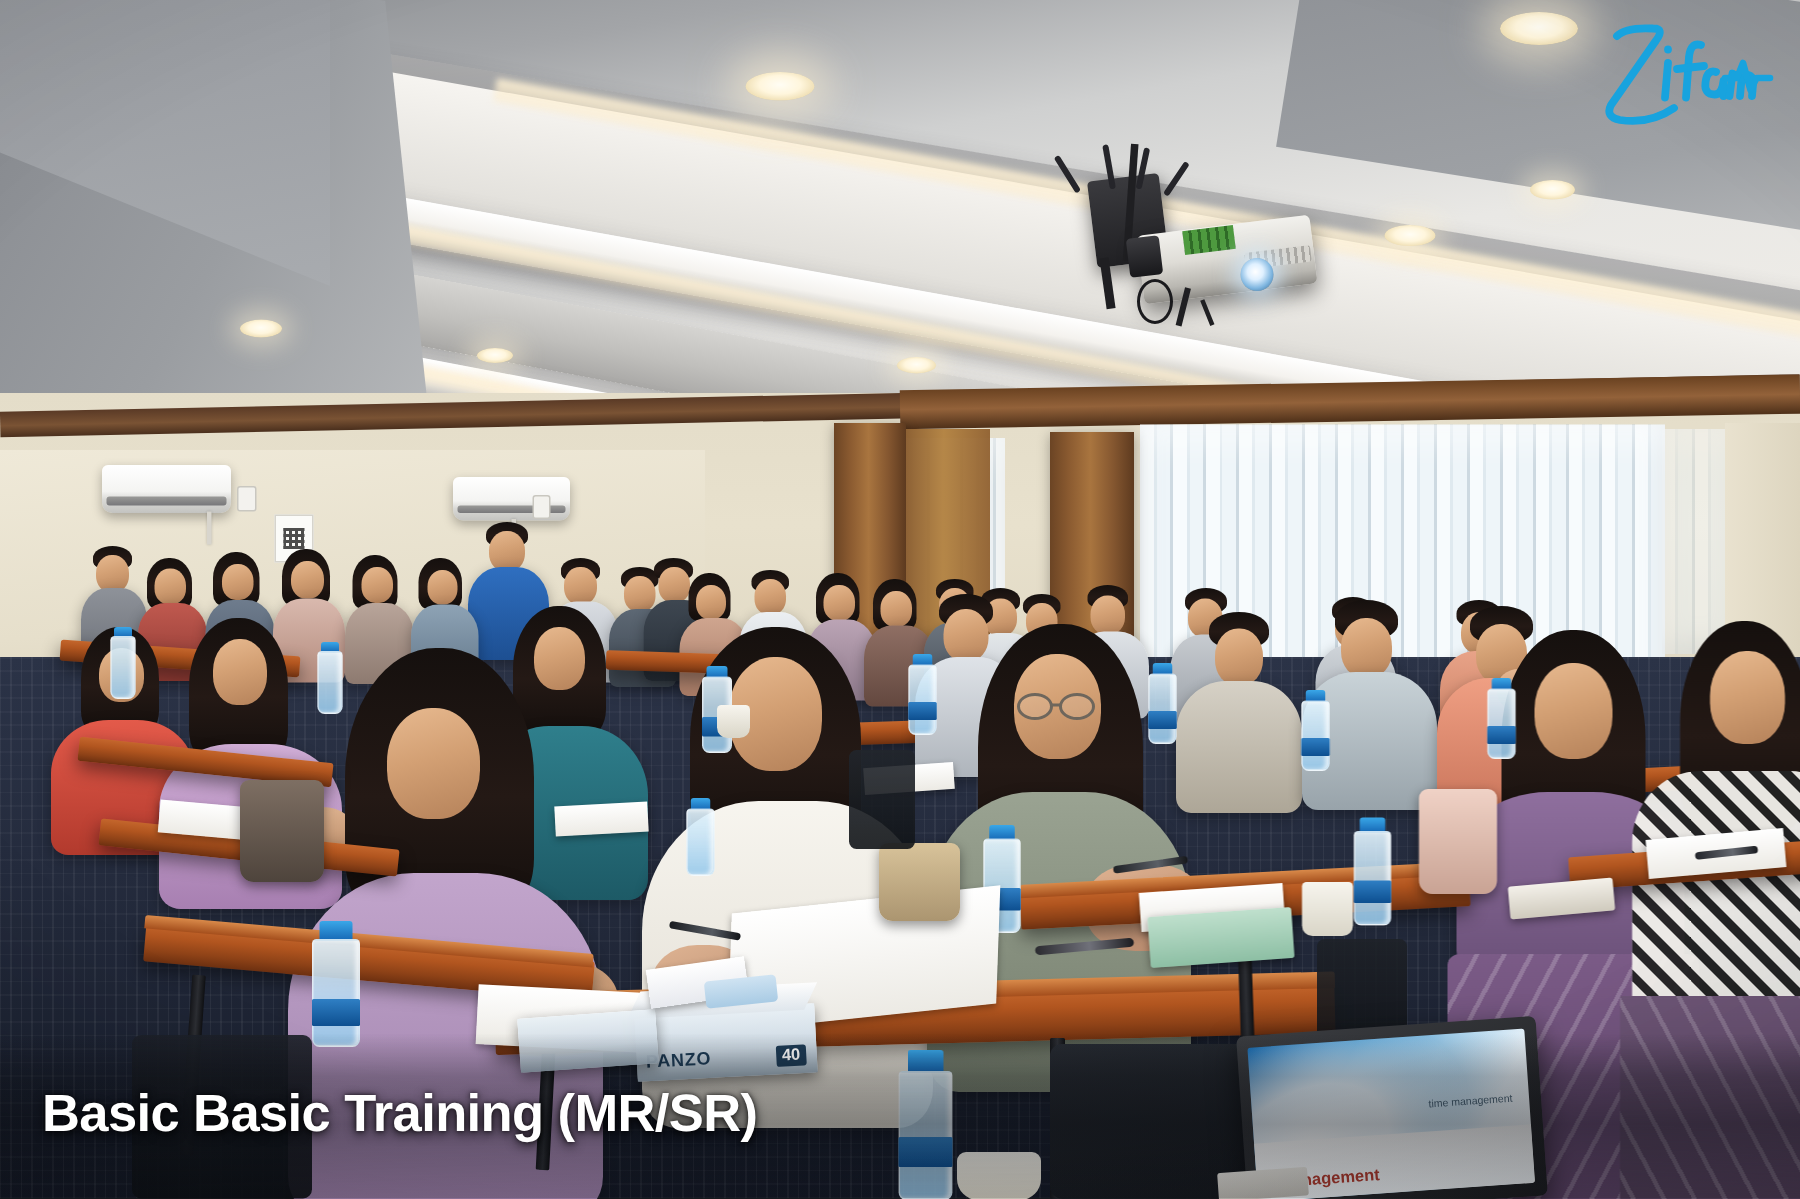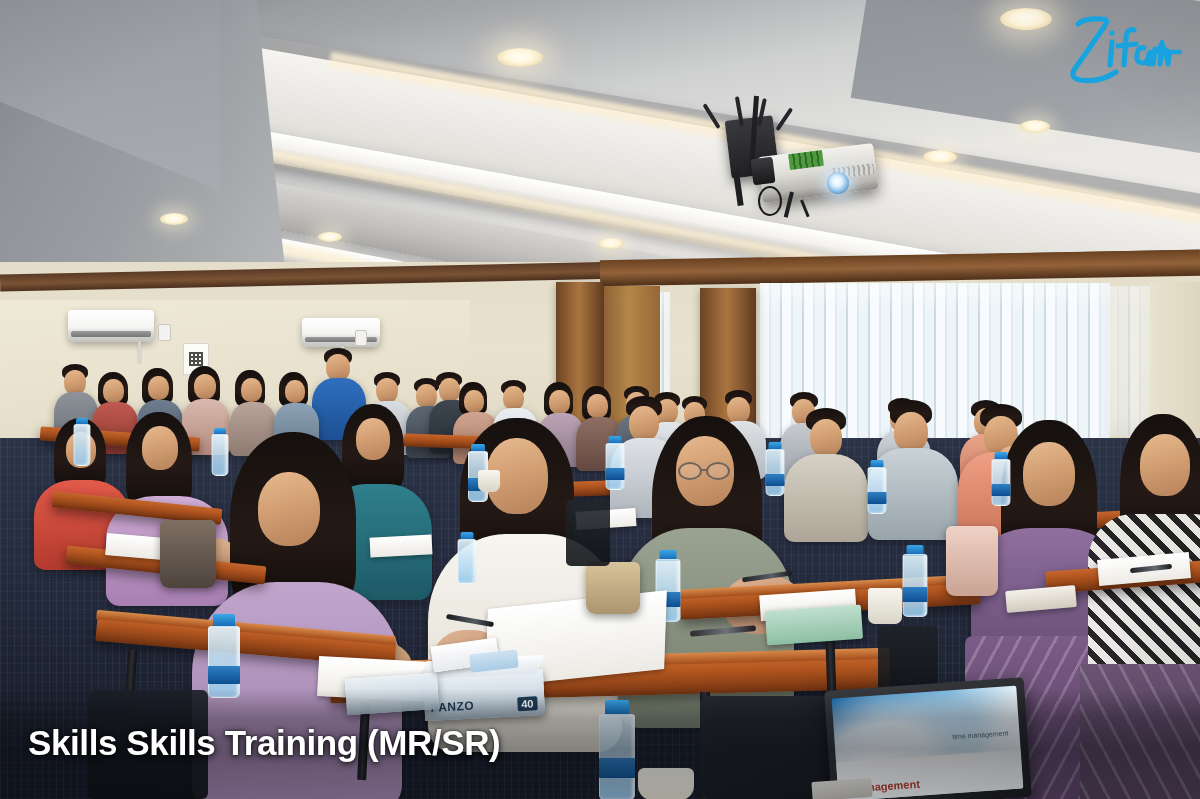--- a/index.html
+++ b/index.html
@@ -779,15 +779,15 @@
         <path d="M100 45 Q103 39 107 45 L106 56"></path>
         <path d="M108 45 Q111 39 115 45 L114 56"></path>
       </g>
 
       <path d="M96 44 L104 44 L108 34 L113 52 L117 44 L126 44" fill="none" stroke="#18A3DE" stroke-width="4.4" stroke-linecap="round" stroke-linejoin="round"></path>
     </svg>
   </div>
 
   <div class="grade"></div>
   <div class="caption-band"></div>
-  <div class="caption-title">Skills Skills Training (MR/SR)</div>
+  <div class="caption-title">Basic Basic Training (MR/SR)</div>
 
 </div>
 
 </body></html>

